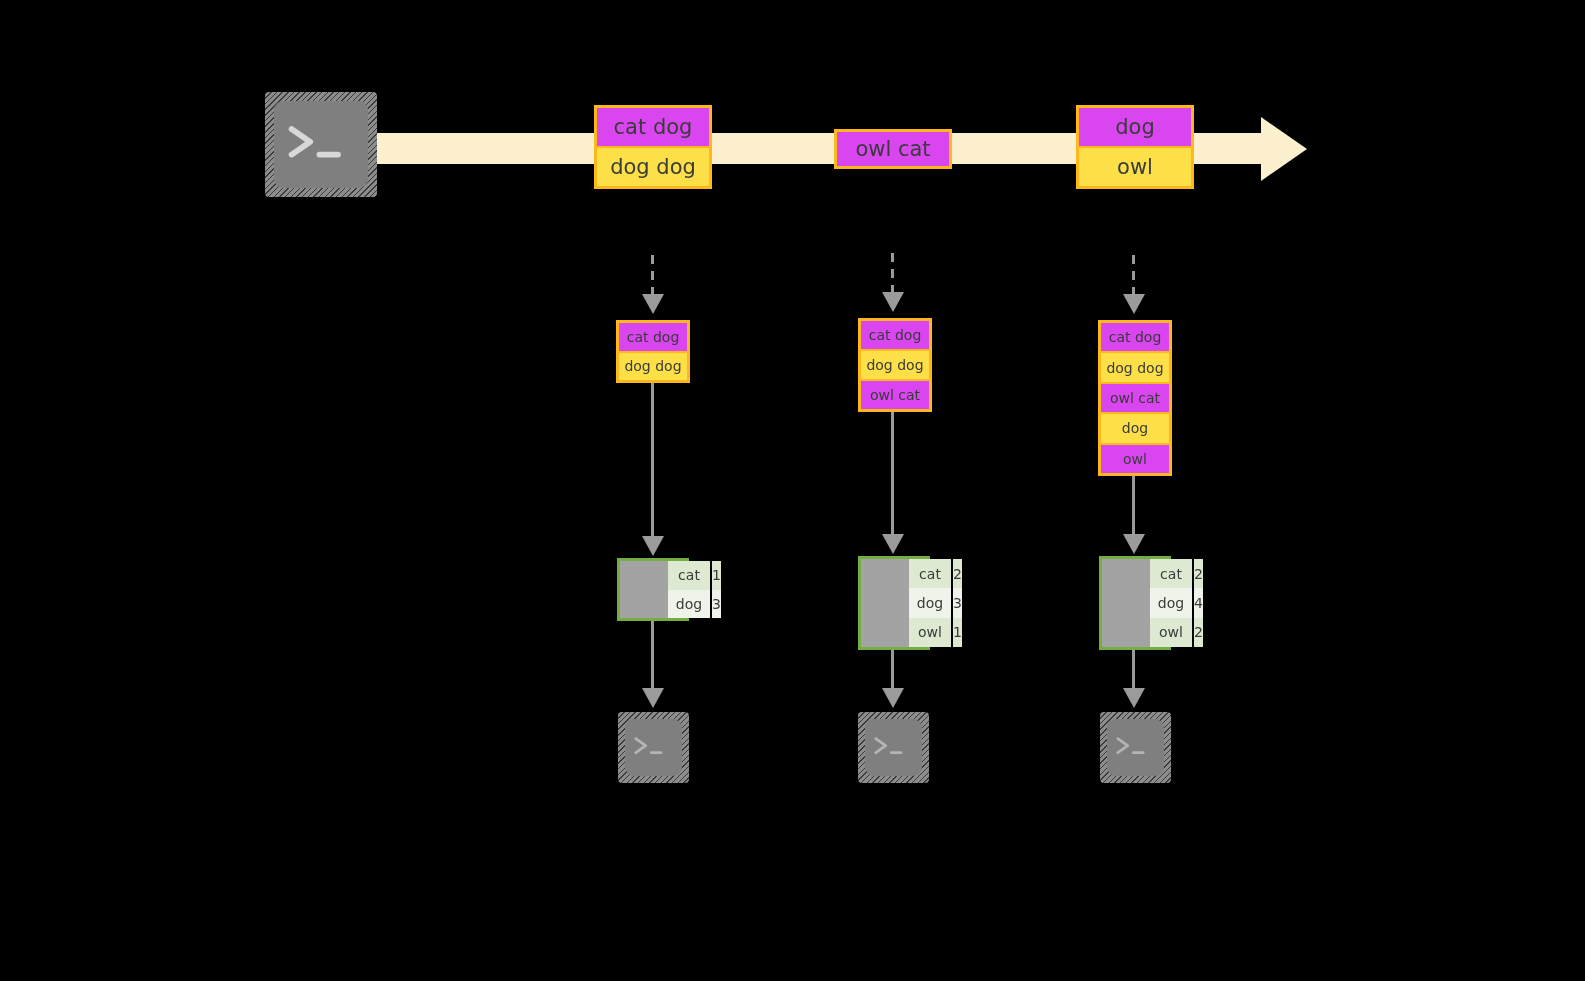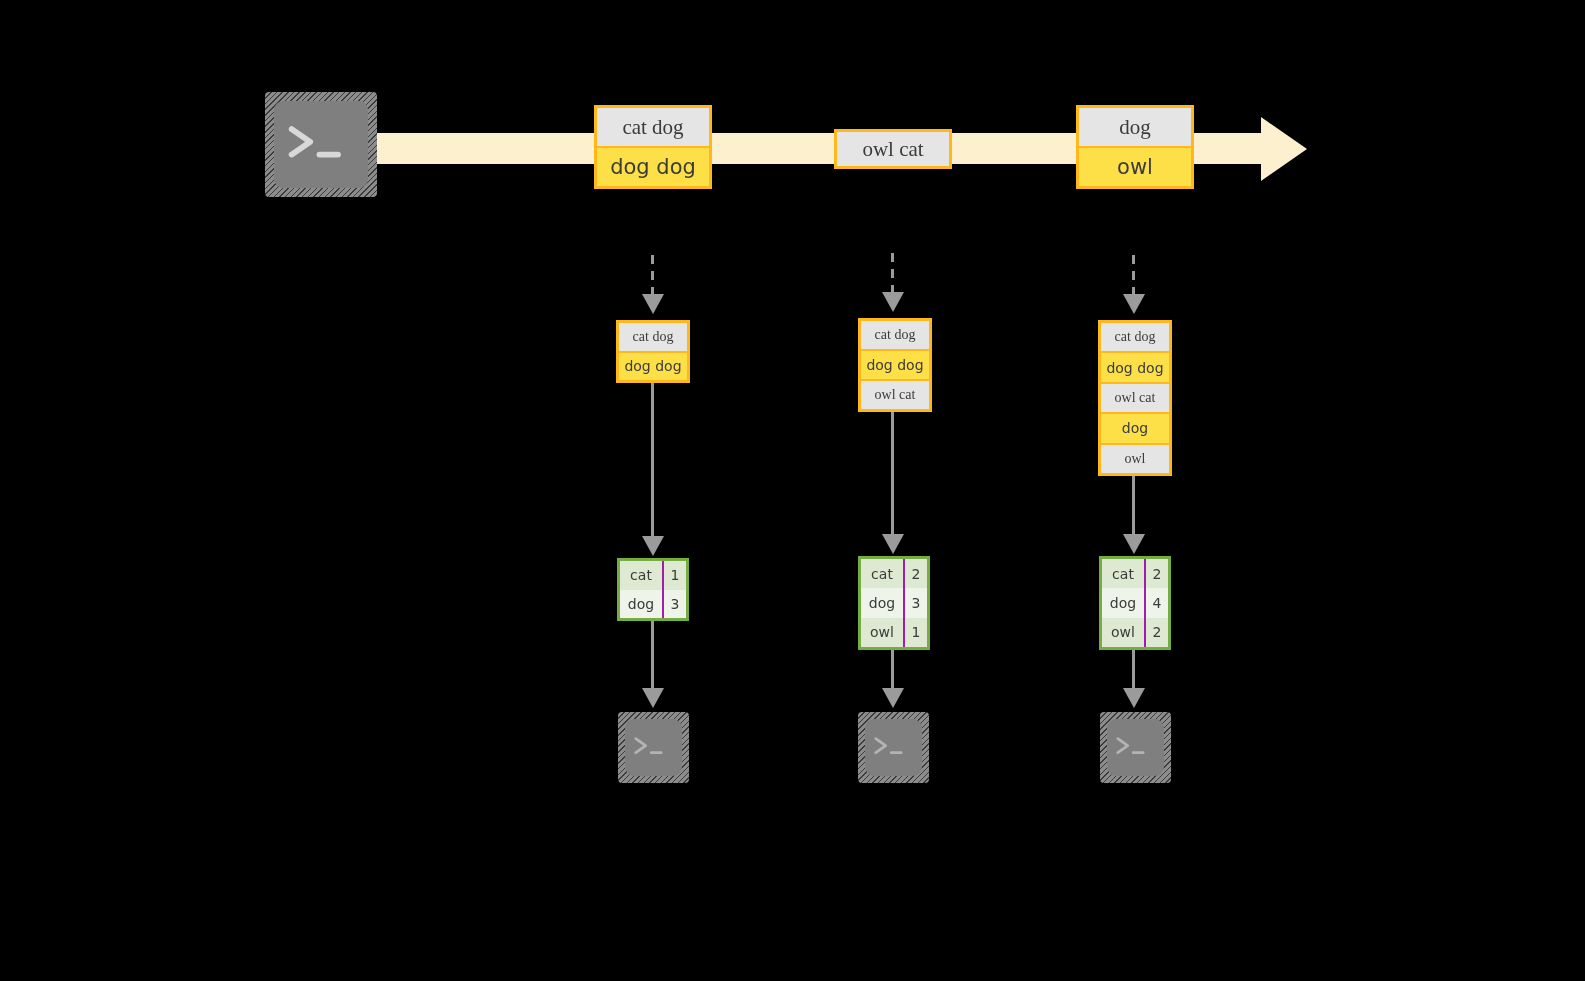--- a/index.html
+++ b/index.html
@@ -73,37 +73,38 @@
   }
   .evt-row {
     flex: 1 1 auto;
     display: flex;
     align-items: center;
     justify-content: center;
     color: #3b3b3b;
     white-space: nowrap;
     line-height: 1;
   }
-  .evt-row.shade-a { background: #e5e5e5; font-family: Liberation Serif, serif; }
+  .evt-row.shade-a { background: #d946ef; }
   .evt-row.shade-b { background: #fde047; }
 
   
   .top .evt-row { font-size: 21px; }
   
   .col .evt-row { font-size: 14px; }
 
   
   .res-table {
     position: absolute;
     box-sizing: border-box;
     border: 3px solid #74ad42;
-    background: #a21caf;
+    background: #a3a3a3;
     display: flex;
     flex-direction: column;
     row-gap: 0;
+    padding-left: 48px;
   }
   .res-row {
     flex: 1 1 auto;
     display: flex;
     column-gap: 2px;
   }
   .res-cell {
     display: flex;
     align-items: center;
     justify-content: center;

